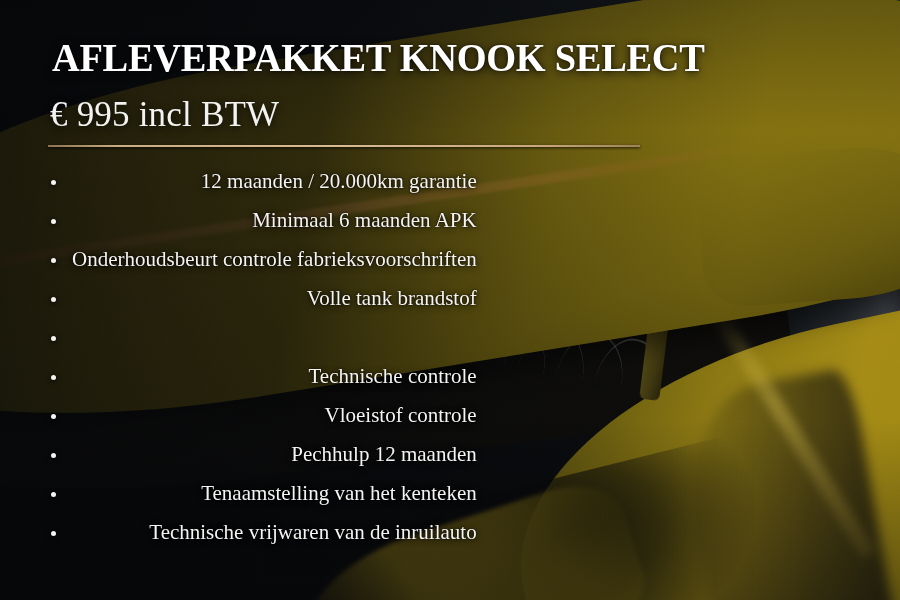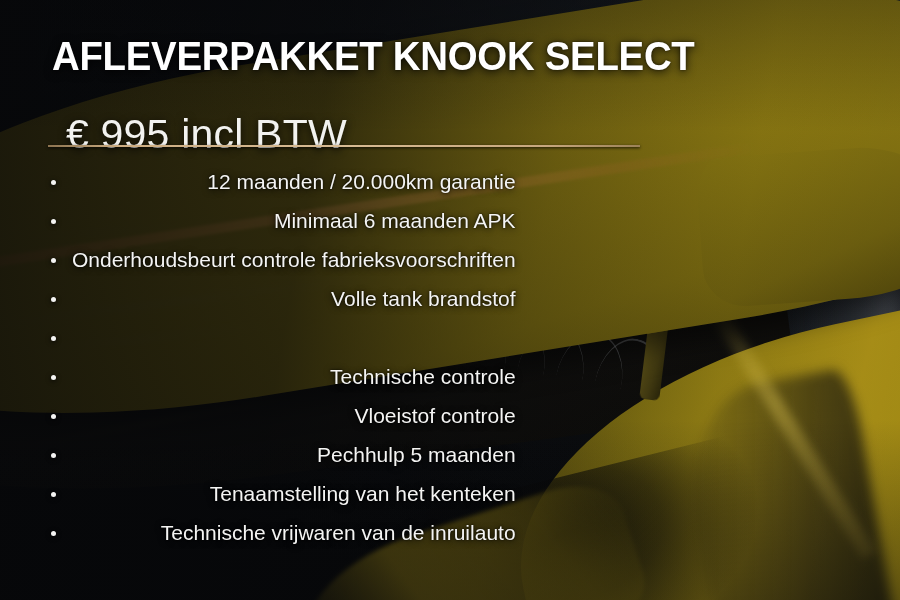--- a/index.html
+++ b/index.html
@@ -190,41 +190,42 @@
   .scrim-v {
     inset: 0;
     background: linear-gradient(180deg, rgba(6,7,9,0.34) 0%, rgba(6,7,9,0.00) 22%, rgba(6,7,9,0.00) 70%, rgba(6,7,9,0.42) 100%);
   }
 
   
   #content {
     position: absolute;
     inset: 0;
     padding: 0;
+    font-family: Liberation Serif, serif;
   }
   #title {
     position: absolute;
     left: 52px;
     top: 34px;
     margin: 0;
     font-size: 40px;
     font-weight: 700;
     letter-spacing: -0.3px;
     color: #ffffff;
     white-space: nowrap;
     text-shadow: 0 2px 10px rgba(0,0,0,0.85), 0 0 3px rgba(0,0,0,0.6);
     transform: scaleX(0.96);
     transform-origin: left center;
   }
   #price {
     position: absolute;
     left: 50px;
     top: 95px;
-    margin: 16px;
-    font-size: 41px;
+    margin: 0;
+    font-size: 35px;
     font-weight: 300;
     color: #f2f2f0;
     letter-spacing: 0.2px;
     white-space: nowrap;
     text-shadow: 0 2px 9px rgba(0,0,0,0.85);
   }
   #divider {
     position: absolute;
     left: 48px;
     top: 145px;
@@ -320,19 +321,19 @@
     <div id="divider"></div>
 
     <ul id="features">
         <li><span class="dot"></span><span>12 maanden / 20.000km garantie</span></li>
         <li><span class="dot"></span><span>Minimaal 6 maanden APK</span></li>
         <li><span class="dot"></span><span>Onderhoudsbeurt controle fabrieksvoorschriften</span></li>
         <li><span class="dot"></span><span>Volle tank brandstof</span></li>
         <li><span class="dot"></span></li>
         <li><span class="dot"></span><span>Technische controle</span></li>
         <li><span class="dot"></span><span>Vloeistof controle</span></li>
-        <li><span class="dot"></span><span>Pechhulp 5 maanden</span></li>
+        <li><span class="dot"></span><span>Pechhulp 12 maanden</span></li>
         <li><span class="dot"></span><span>Tenaamstelling van het kenteken</span></li>
         <li><span class="dot"></span><span>Technische vrijwaren van de inruilauto</span></li>
       </ul>
   </div>
 
 </div>
 
 </body></html>

